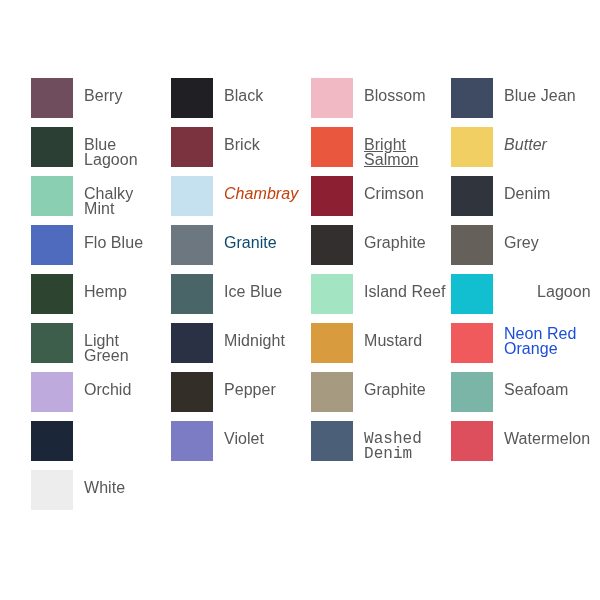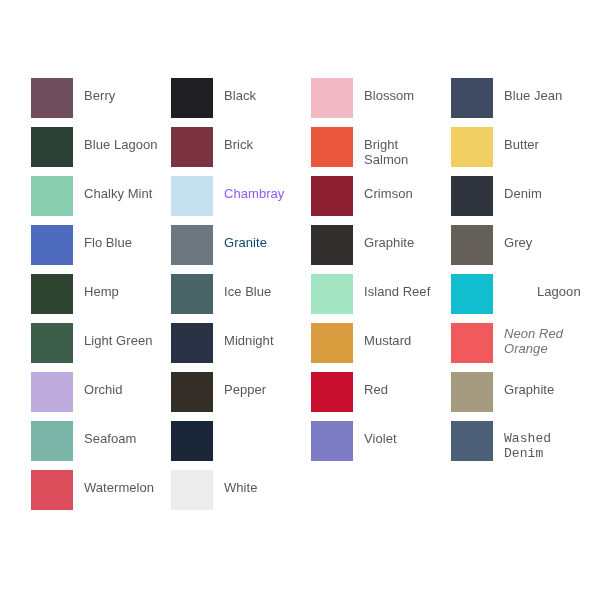--- a/index.html
+++ b/index.html
@@ -36,21 +36,21 @@
     height: 49px;
   }
   .swatch-chip {
     width: 42px;
     height: 40px;
     flex: 0 0 42px;
     box-sizing: border-box;
   }
   .swatch-label {
     margin-left: 11px;
-    font-size: 13px;
+    font-size: 16px;
     line-height: 14.5px;
     color: #58585a;
     letter-spacing: 0.05px;
     max-width: 82px;
     padding-top: 11px;
     white-space: pre-line;
     font-family: "Liberation Sans", sans-serif;
   }
   .swatch-label.two-line {
     padding-top: 4px;
@@ -81,33 +81,33 @@
       <div class="swatch-cell">
         <div class="swatch-chip" style="background-color: rgb(44, 63, 53);"></div>
         <div class="swatch-label" style="color: rgb(88, 88, 90);">Blue Lagoon</div>
       </div>
       <div class="swatch-cell">
         <div class="swatch-chip" style="background-color: rgb(123, 51, 64);"></div>
         <div class="swatch-label" style="color: rgb(88, 88, 90);">Brick</div>
       </div>
       <div class="swatch-cell">
         <div class="swatch-chip" style="background-color: rgb(233, 87, 63);"></div>
-        <div class="swatch-label" style="color: rgb(88, 88, 90);">Bright Salmon</div>
+        <div class="swatch-label" style="color: rgb(88, 88, 90); text-decoration: underline;">Bright Salmon</div>
       </div>
       <div class="swatch-cell">
         <div class="swatch-chip" style="background-color: rgb(241, 207, 99);"></div>
-        <div class="swatch-label" style="color: rgb(88, 88, 90);">Butter</div>
+        <div class="swatch-label" style="color: rgb(88, 88, 90); font-style: italic;">Butter</div>
       </div>
       <div class="swatch-cell">
         <div class="swatch-chip" style="background-color: rgb(139, 207, 178);"></div>
         <div class="swatch-label" style="color: rgb(88, 88, 90);">Chalky Mint</div>
       </div>
       <div class="swatch-cell">
         <div class="swatch-chip" style="background-color: rgb(197, 224, 239);"></div>
-        <div class="swatch-label" style="color: #8b5cf6;">Chambray</div>
+        <div class="swatch-label" style="color: #c2410c; font-style: italic;">Chambray</div>
       </div>
       <div class="swatch-cell">
         <div class="swatch-chip" style="background-color: rgb(140, 31, 50);"></div>
         <div class="swatch-label" style="color: rgb(88, 88, 90);">Crimson</div>
       </div>
       <div class="swatch-cell">
         <div class="swatch-chip" style="background-color: rgb(47, 52, 61);"></div>
         <div class="swatch-label" style="color: rgb(88, 88, 90);">Denim</div>
       </div>
       <div class="swatch-cell">
@@ -149,36 +149,32 @@
       <div class="swatch-cell">
         <div class="swatch-chip" style="background-color: rgb(43, 49, 69);"></div>
         <div class="swatch-label" style="color: rgb(88, 88, 90);">Midnight</div>
       </div>
       <div class="swatch-cell">
         <div class="swatch-chip" style="background-color: rgb(216, 156, 63);"></div>
         <div class="swatch-label" style="color: rgb(88, 88, 90);">Mustard</div>
       </div>
       <div class="swatch-cell">
         <div class="swatch-chip" style="background-color: rgb(240, 90, 92);"></div>
-        <div class="swatch-label two-line" style="color: #737373; font-style: italic;">Neon Red
+        <div class="swatch-label two-line" style="color: #1d4ed8;">Neon Red
 Orange</div>
       </div>
       <div class="swatch-cell">
         <div class="swatch-chip" style="background-color: rgb(191, 170, 222);"></div>
         <div class="swatch-label" style="color: rgb(88, 88, 90);">Orchid</div>
       </div>
       <div class="swatch-cell">
         <div class="swatch-chip" style="background-color: rgb(51, 46, 40);"></div>
         <div class="swatch-label" style="color: rgb(88, 88, 90);">Pepper</div>
       </div>
       <div class="swatch-cell">
-        <div class="swatch-chip" style="background-color: rgb(200, 16, 46);"></div>
-        <div class="swatch-label" style="color: rgb(88, 88, 90);">Red</div>
-      </div>
-      <div class="swatch-cell">
         <div class="swatch-chip" style="background-color: rgb(166, 154, 128);"></div>
         <div class="swatch-label" style="color: rgb(88, 88, 90);">Graphite</div>
       </div>
       <div class="swatch-cell">
         <div class="swatch-chip" style="background-color: rgb(123, 181, 168);"></div>
         <div class="swatch-label" style="color: rgb(88, 88, 90);">Seafoam</div>
       </div>
       <div class="swatch-cell">
         <div class="swatch-chip" style="background-color: rgb(27, 39, 57);"></div>
       </div>

